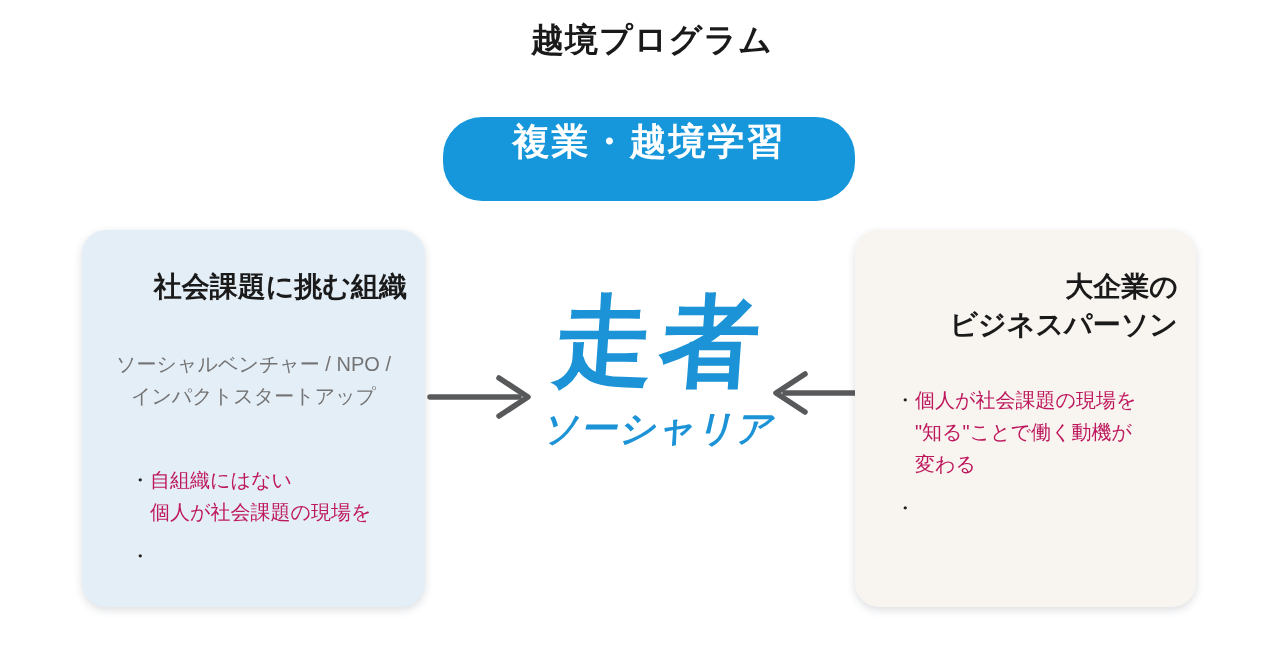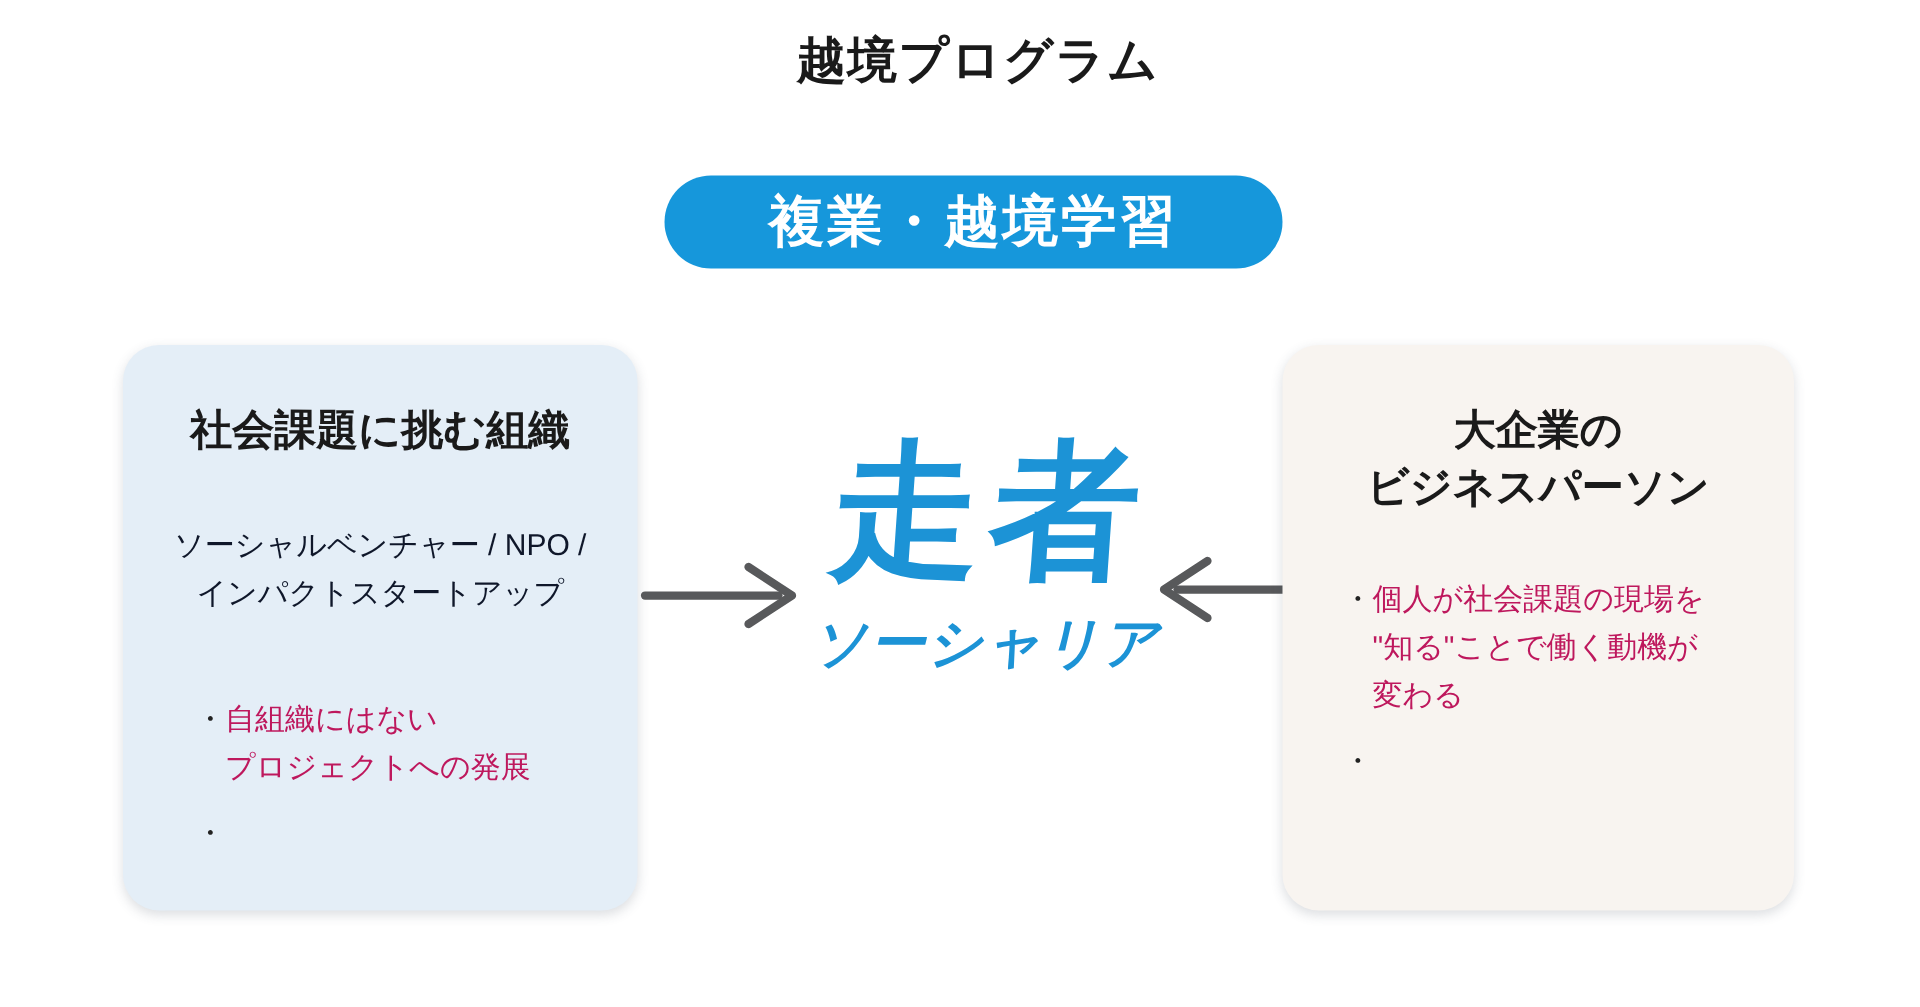--- a/index.html
+++ b/index.html
@@ -28,25 +28,25 @@
     font-size: 33px;
     font-weight: 700;
     letter-spacing: 1px;
     color: #1a1a1a;
   }
   .pill {
     position: absolute;
     left: 443px;
     top: 117px;
     width: 412px;
-    height: 62px;
+    height: 84px;
     background: #1697DB;
     border-radius: 39px;
     display: flex;
-    align-items: center;
+    align-items: flex-start;
     justify-content: center;
   }
   .pill-label {
     color: #ffffff;
     font-size: 37px;
     font-weight: 700;
     letter-spacing: 2px;
     white-space: nowrap;
   }
   .box {
@@ -64,33 +64,33 @@
     padding: 30px 18px 20px 18px;
   }
   .box-right {
     left: 855px;
     width: 341px;
     background: #F8F4F0;
     padding: 30px 18px 20px 18px;
   }
   .box-heading {
     margin: 8px 0 0 0;
-    text-align: center;
+    text-align: right;
     font-size: 28px;
     font-weight: 700;
     line-height: 1.35;
     color: #1a1a1a;
     white-space: pre-line;
   }
   .box-subtext {
     margin: 42px 0 0 0;
     text-align: center;
     font-size: 20px;
     line-height: 1.6;
-    color: #0f172a;
+    color: #737373;
     white-space: pre-line;
   }
   .bullets {
     list-style: none;
     margin: 0;
     padding: 0;
   }
   .box-left .bullets { margin-top: 52px; padding-left: 30px; }
   .box-right .bullets { margin-top: 40px; padding-left: 22px; }
   .bullet-row {
@@ -154,21 +154,21 @@
   </div>
 
   <section class="box box-left">
     <h2 class="box-heading">社会課題に挑む組織</h2>
     <p class="box-subtext">ソーシャルベンチャー / NPO /
 インパクトスタートアップ</p>
     <ul class="bullets">
       <li class="bullet-row">
         <span class="bullet-marker">・</span>
         <span class="bullet-text">自組織にはない
-プロジェクトへの発展</span>
+個人が社会課題の現場を</span>
       </li>
       <li class="bullet-row">
         <span class="bullet-marker">・</span>
       </li>
     </ul>
   </section>
 
   <svg class="arrow arrow-left-side" viewBox="0 0 106 48" xmlns="http://www.w3.org/2000/svg">
     <line x1="3" y1="24" x2="92" y2="24" stroke="#58595B" stroke-width="5.5" stroke-linecap="round"></line>
     <polyline points="72,5 101,24 72,43" fill="none" stroke="#58595B" stroke-width="5.5" stroke-linecap="round" stroke-linejoin="round"></polyline>

